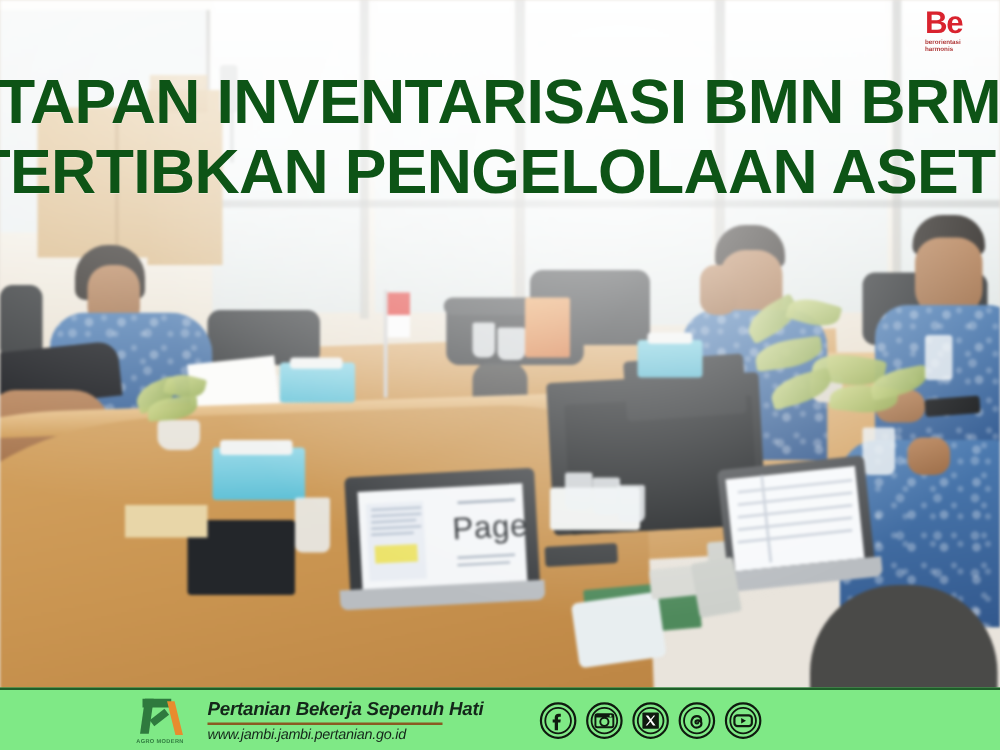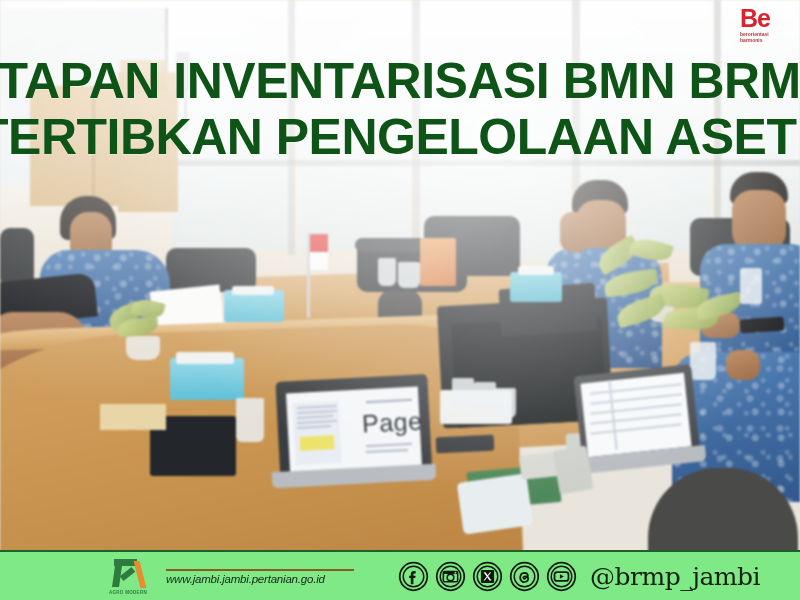--- a/index.html
+++ b/index.html
@@ -395,20 +395,21 @@
       <div class="agro-mark">
         <div class="stemL"></div>
         <div class="armT"></div>
         <div class="armM"></div>
         <div class="diag"></div>
       </div>
       <div class="agro-txt">AGRO MODERN</div>
     </div>
 
     <div class="ftxt">
+      <div class="tagline">Pertanian Bekerja Sepenuh Hati</div>
       <div class="rule"></div>
       <div class="url">www.jambi.jambi.pertanian.go.id</div>
     </div>
 
     <div class="socials">
 
       <svg class="sico" viewBox="0 0 32 32">
         <circle cx="16" cy="16" r="14.2" fill="none" stroke="#0f1a0f" stroke-width="1.8"></circle>
         <circle cx="16" cy="16" r="10.6" fill="none" stroke="#0f1a0f" stroke-width="1.5"></circle>
         <path d="M18.2 10.4h-1.9c-1.9 0-3.1 1.2-3.1 3.1v1.6h-1.7v2.5h1.7v6.3h2.7v-6.3h1.9l.4-2.5h-2.3v-1.3c0-.6.3-.9.9-.9h1.4z" fill="#0f1a0f"></path>
@@ -438,16 +439,15 @@
 
       <svg class="sico" viewBox="0 0 32 32">
         <circle cx="16" cy="16" r="14.2" fill="none" stroke="#0f1a0f" stroke-width="1.8"></circle>
         <circle cx="16" cy="16" r="10.6" fill="none" stroke="#0f1a0f" stroke-width="1.5"></circle>
         <rect x="8.8" y="11.6" width="14.4" height="9" rx="2.6" fill="none" stroke="#0f1a0f" stroke-width="1.8"></rect>
         <path d="M14.4 13.8v4.6l4-2.3z" fill="#0f1a0f"></path>
       </svg>
 
     </div>
 
-    <div class="handle">@brmp_jambi</div>
   </div>
 
 </div>
 
 </body></html>

